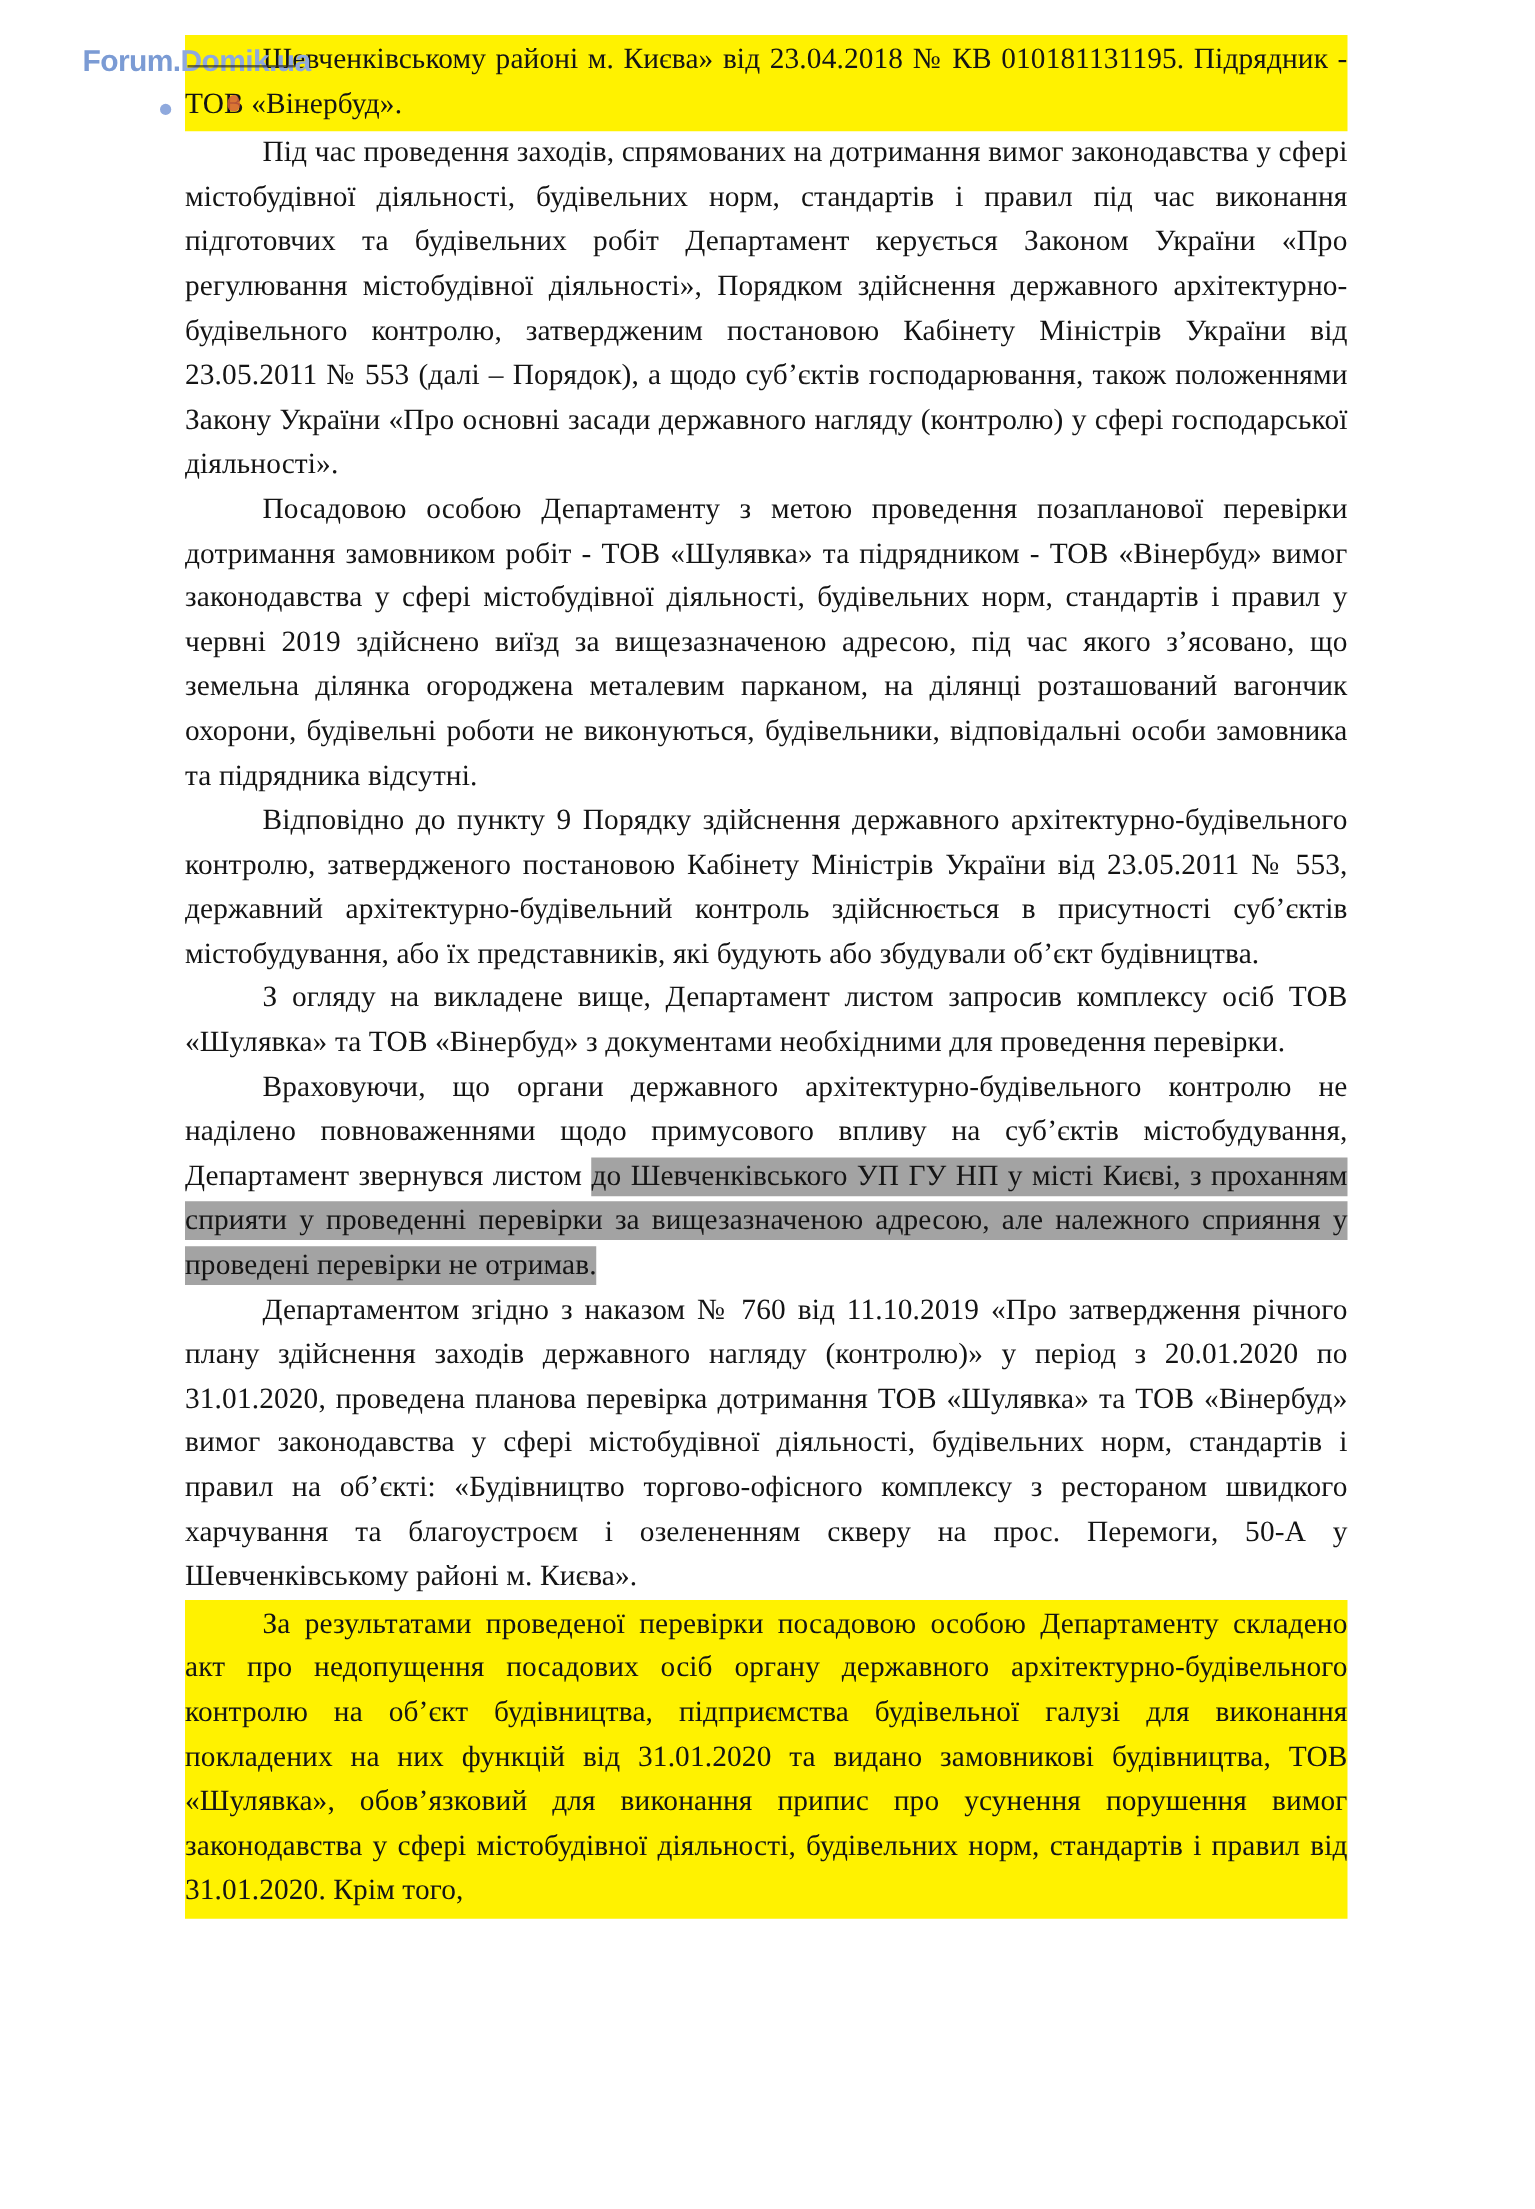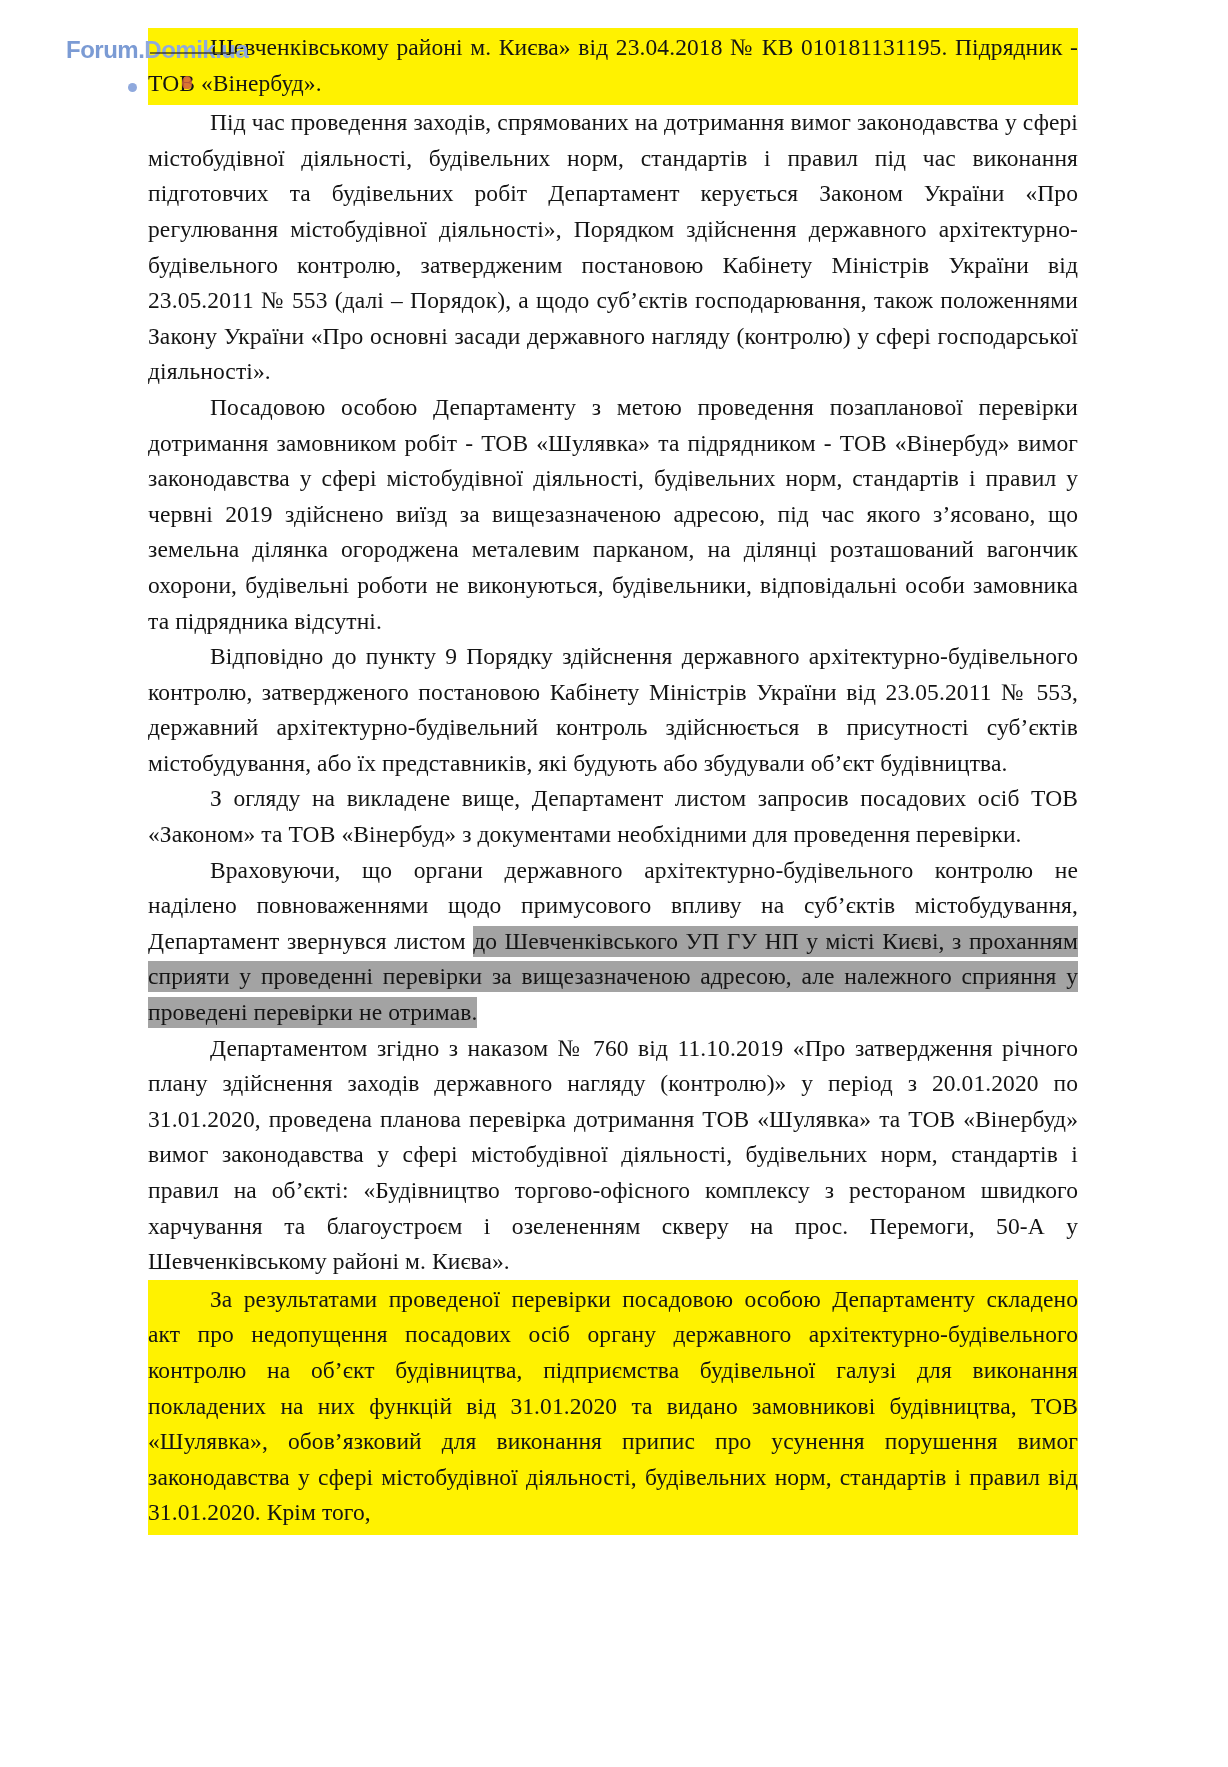--- a/index.html
+++ b/index.html
@@ -108,21 +108,21 @@
   <div class="body-text">
 
     <p class="para hl-para">Шевченківському районі м. Києва» від 23.04.2018 № КВ 010181131195. Підрядник - ТОВ «Вінербуд».</p>
 
     <p class="para">Під час проведення заходів, спрямованих на дотримання вимог законодавства у сфері містобудівної діяльності, будівельних норм, стандартів і правил під час виконання підготовчих та будівельних робіт Департамент керується Законом України «Про регулювання містобудівної діяльності», Порядком здійснення державного архітектурно-будівельного контролю, затвердженим постановою Кабінету Міністрів України від 23.05.2011 № 553 (далі – Порядок), а щодо суб’єктів господарювання, також положеннями Закону України «Про основні засади державного нагляду (контролю) у сфері господарської діяльності».</p>
 
     <p class="para">Посадовою особою Департаменту з метою проведення позапланової перевірки дотримання замовником робіт - ТОВ «Шулявка» та підрядником - ТОВ «Вінербуд» вимог законодавства у сфері містобудівної діяльності, будівельних норм, стандартів і правил у червні 2019 здійснено виїзд за вищезазначеною адресою, під час якого з’ясовано, що земельна ділянка огороджена металевим парканом, на ділянці розташований вагончик охорони, будівельні роботи не виконуються, будівельники, відповідальні особи замовника та підрядника відсутні.</p>
 
     <p class="para">Відповідно до пункту 9 Порядку здійснення державного архітектурно-будівельного контролю, затвердженого постановою Кабінету Міністрів України від 23.05.2011 № 553, державний архітектурно-будівельний контроль здійснюється в присутності суб’єктів містобудування, або їх представників, які будують або збудували об’єкт будівництва.</p>
 
-    <p class="para">З огляду на викладене вище, Департамент листом запросив посадових осіб ТОВ «Законом» та ТОВ «Вінербуд» з документами необхідними для проведення перевірки.</p>
+    <p class="para">З огляду на викладене вище, Департамент листом запросив комплексу осіб ТОВ «Шулявка» та ТОВ «Вінербуд» з документами необхідними для проведення перевірки.</p>
 
 
     <p class="para"><span>Враховуючи, що органи державного архітектурно-будівельного контролю не наділено повноваженнями щодо примусового впливу на суб’єктів містобудування, Департамент звернувся листом </span><span class="hl">до Шевченківського УП ГУ НП у місті Києві, з проханням сприяти у проведенні перевірки за вищезазначеною адресою, але належного сприяння у проведені перевірки не отримав.</span></p>
 
     <p class="para">Департаментом згідно з наказом № 760 від 11.10.2019 «Про затвердження річного плану здійснення заходів державного нагляду (контролю)» у період з 20.01.2020 по 31.01.2020, проведена планова перевірка дотримання ТОВ «Шулявка» та ТОВ «Вінербуд» вимог законодавства у сфері містобудівної діяльності, будівельних норм, стандартів і правил на об’єкті: «Будівництво торгово-офісного комплексу з рестораном швидкого харчування та благоустроєм і озелененням скверу на прос. Перемоги, 50-А у Шевченківському районі м. Києва».</p>
 
     <p class="para hl-para">За результатами проведеної перевірки посадовою особою Департаменту складено акт про недопущення посадових осіб органу державного архітектурно-будівельного контролю на об’єкт будівництва, підприємства будівельної галузі для виконання покладених на них функцій від 31.01.2020 та видано замовникові будівництва, ТОВ «Шулявка», обов’язковий для виконання припис про усунення порушення вимог    законодавства у сфері    містобудівної діяльності, будівельних норм, стандартів і правил від 31.01.2020. Крім того,</p>
 
   </div>
 

